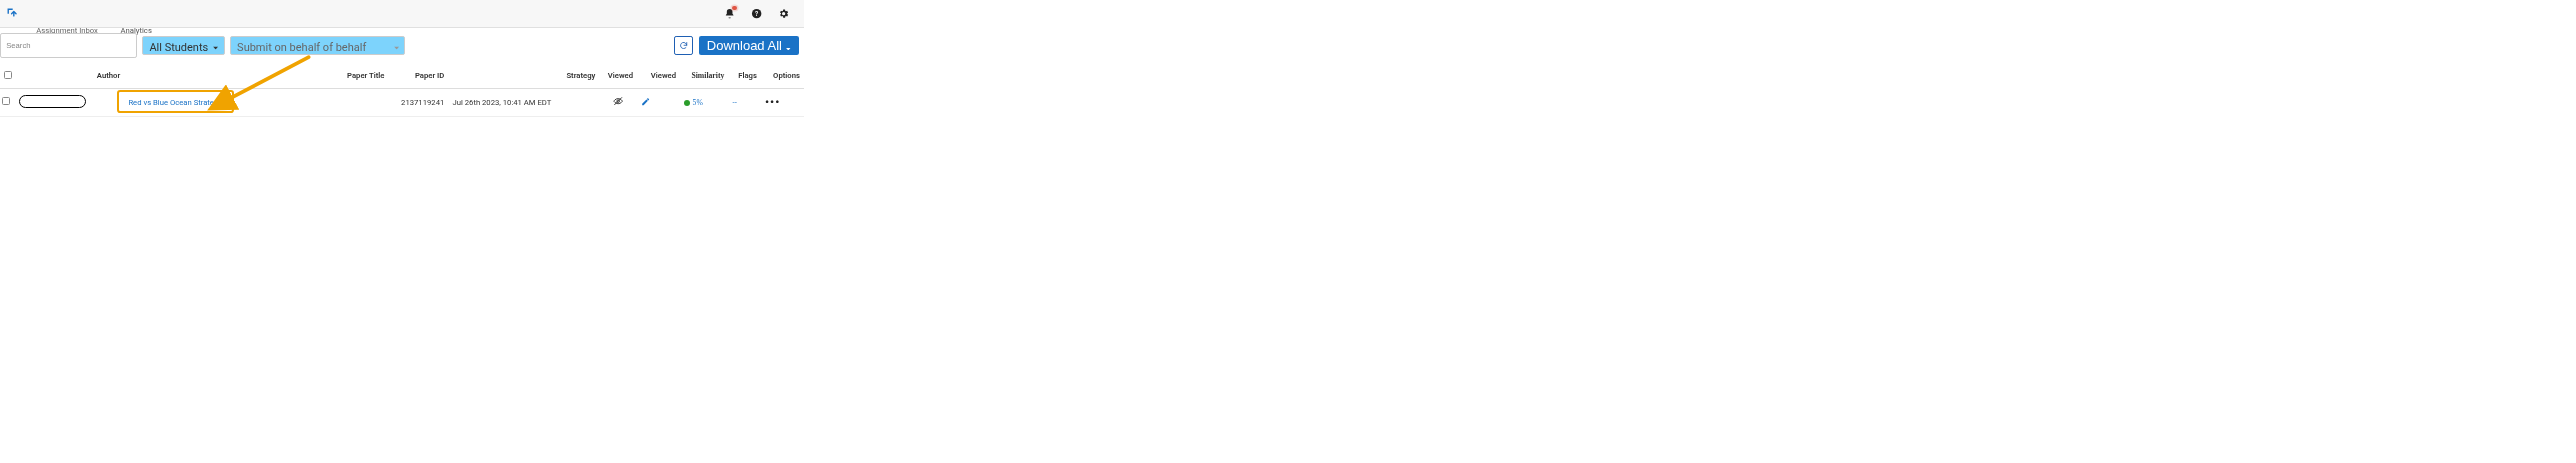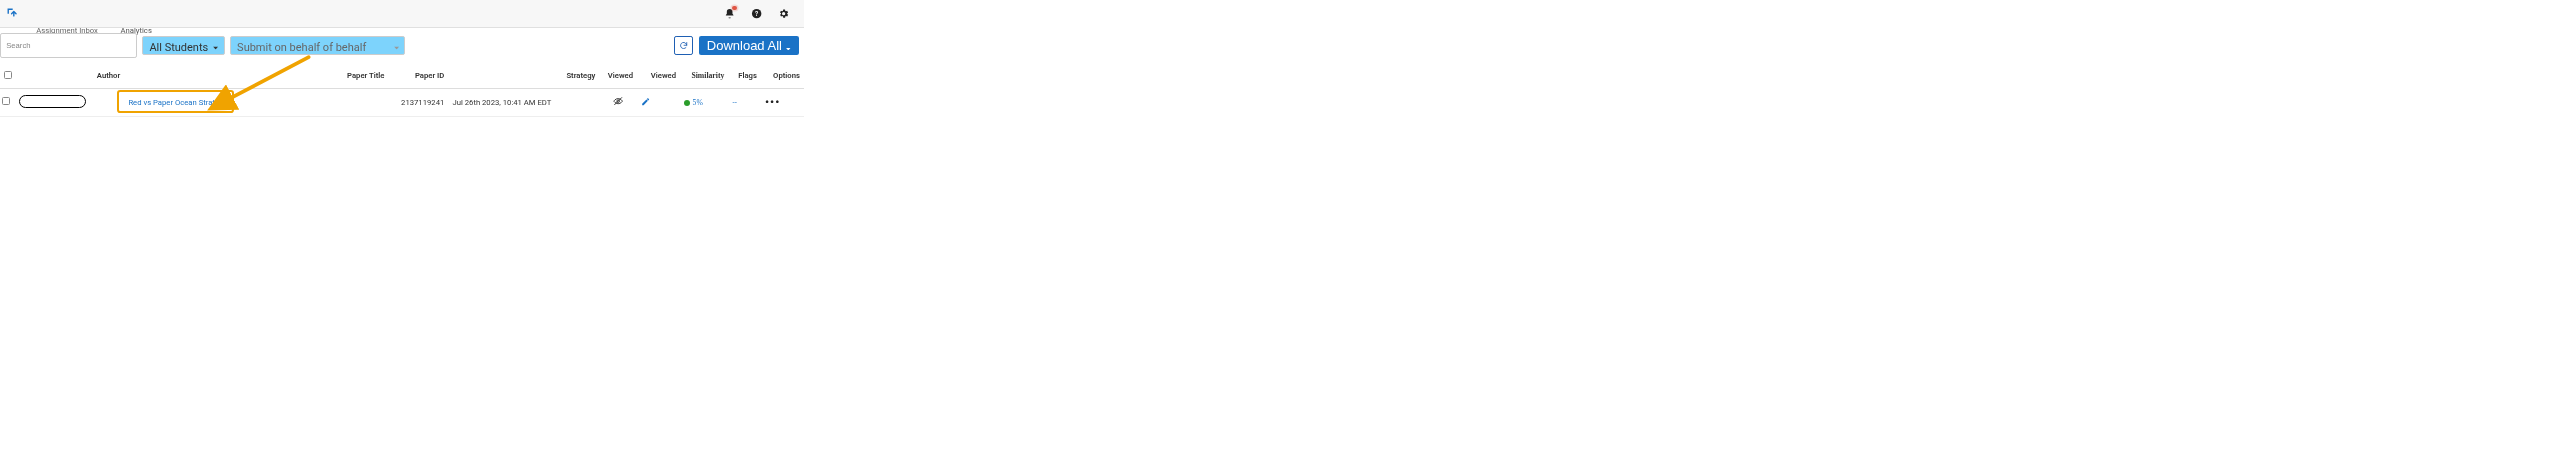--- a/index.html
+++ b/index.html
@@ -296,21 +296,21 @@
       <th class="col-options">Options</th>
     </tr>
   </thead>
   <tbody>
     <tr>
       <td class="col-check"><span class="checkbox"></span></td>
       <td class="col-author">
         <span class="author-pill"></span>
       </td>
       <td class="col-title">
-        <a class="paper-link" id="paper-link">Red vs Paper Ocean Strategy</a>
+        <a class="paper-link" id="paper-link">Red vs Blue Ocean Strategy</a>
       </td>
       <td class="col-paperid">2137119241</td>
       <td class="col-uploaded">Jul 26th 2023, 10:41 AM EDT</td>
       <td class="col-viewed" style="text-align:center;">
         <span class="viewed-eye">
           <svg width="10.3" height="10.3" viewBox="0 0 24 24" fill="none" stroke="#222" stroke-width="2">
             <path d="M2 12s3.5-6 10-6 10 6 10 6-3.5 6-10 6S2 12 2 12z"></path>
             <circle cx="12" cy="12" r="3"></circle>
             <line x1="3" y1="21" x2="21" y2="3"></line>
           </svg>

